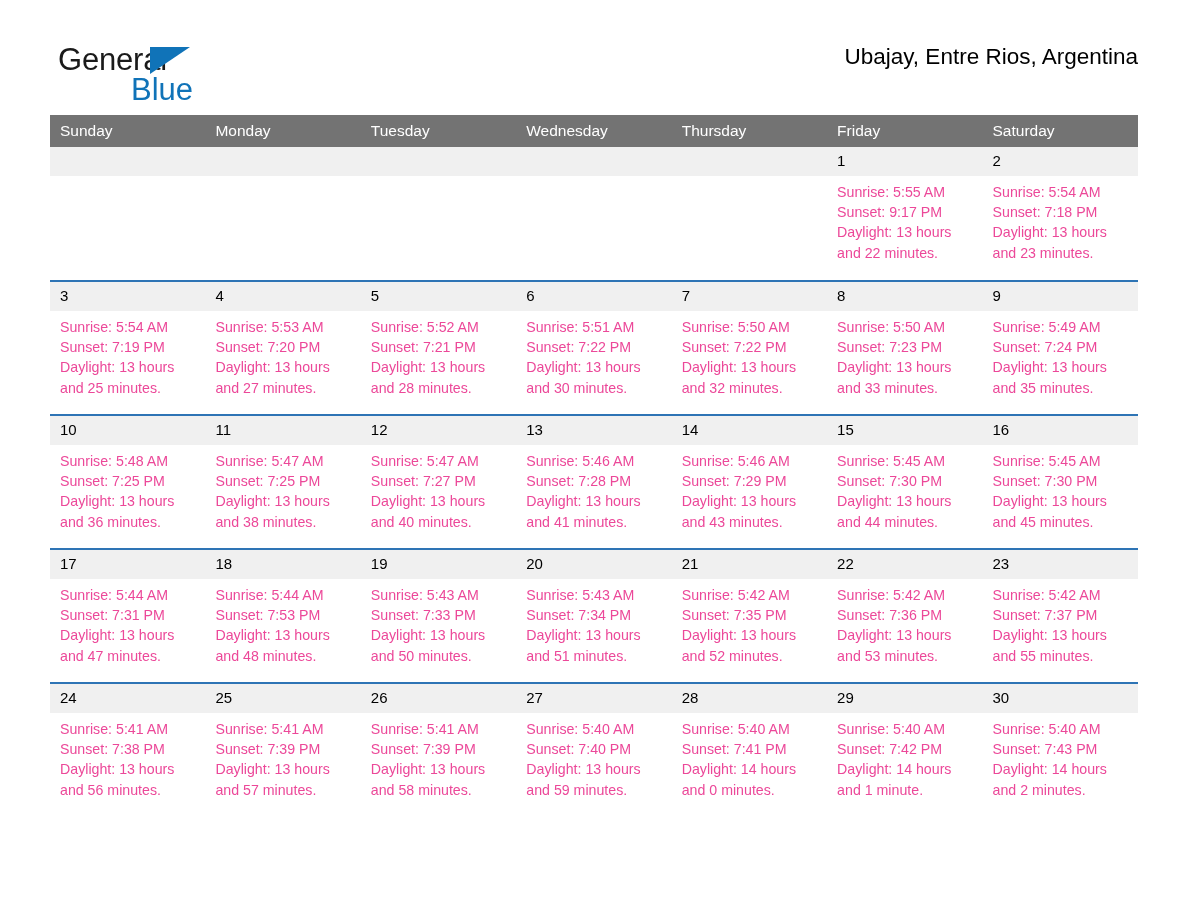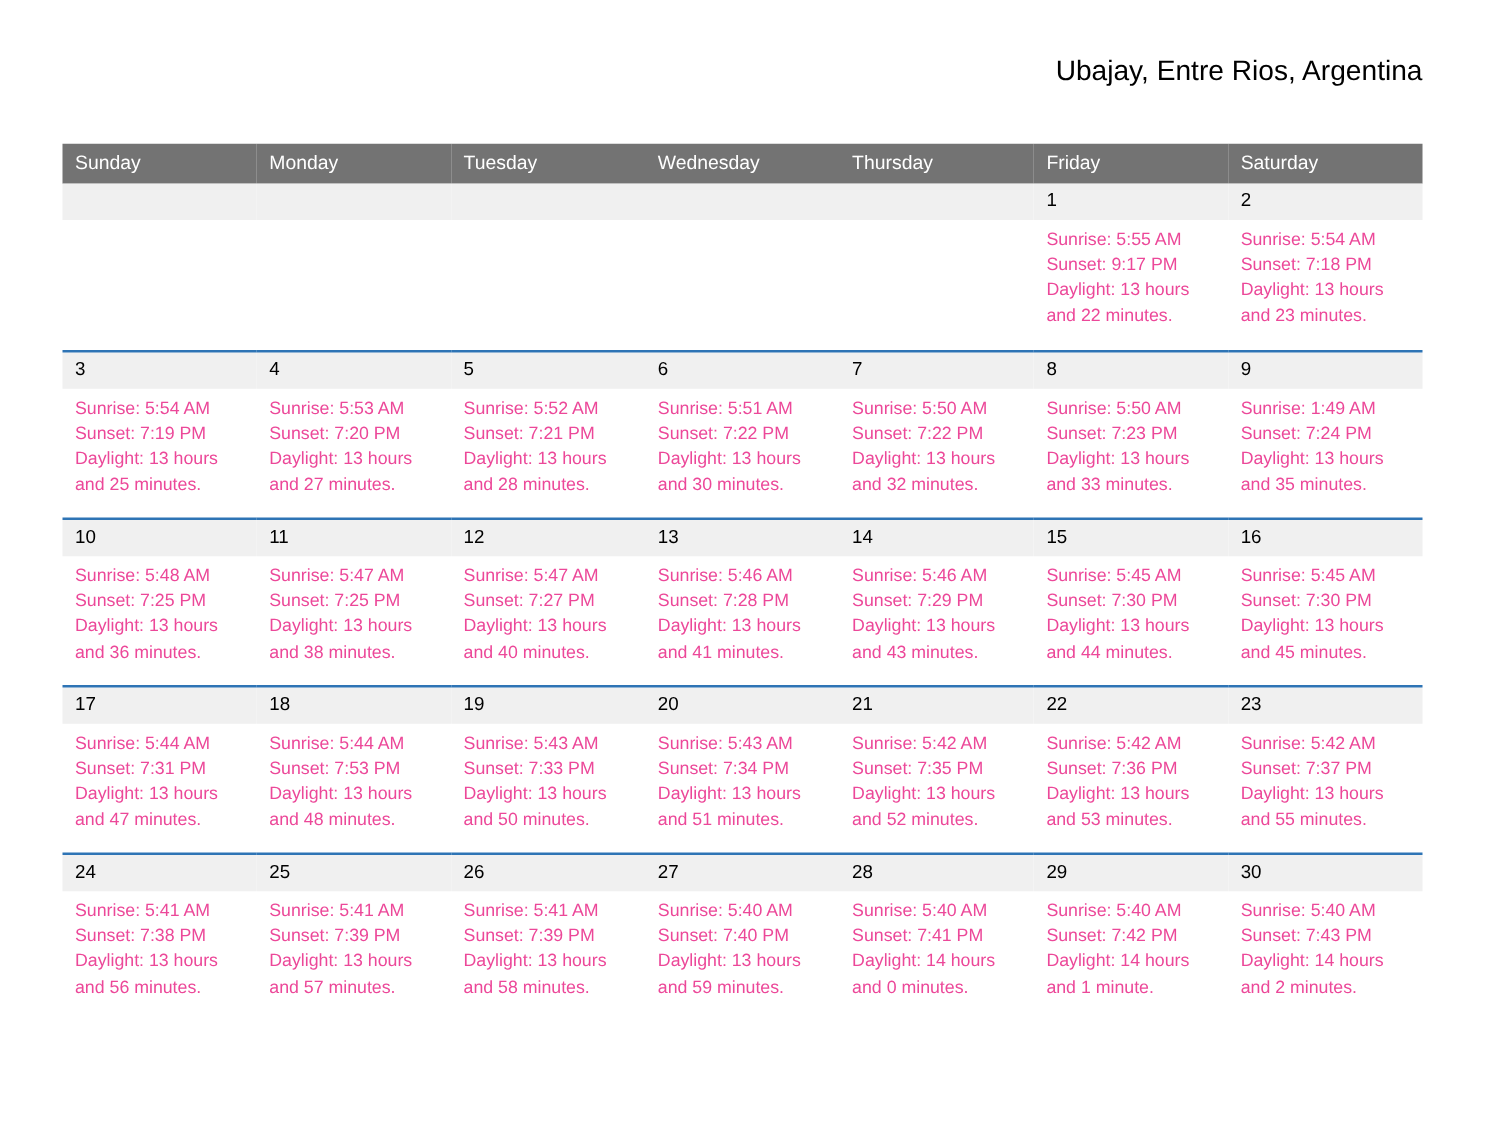--- a/index.html
+++ b/index.html
@@ -128,20 +128,25 @@
   .details div {
     white-space: nowrap;
   }
 </style>
 </head>
 <body>
 
 <div class="page">
 
   <div class="topbar">
+    <div class="logo">
+      <div class="logo-general">General</div>
+      <div class="logo-tri"></div>
+      <div class="logo-blue">Blue</div>
+    </div>
     <div class="titles">
       <div class="location">Ubajay, Entre Rios, Argentina</div>
     </div>
   </div>
 
   <table class="calendar">
     <thead>
       <tr>
         <th>Sunday</th>
         <th>Monday</th>
@@ -239,21 +244,21 @@
             <div class="details">
               <div>Sunrise: 5:50 AM</div>
               <div>Sunset: 7:23 PM</div>
               <div>Daylight: 13 hours</div>
               <div>and 33 minutes.</div>
             </div>
           </td>
           <td>
             <div class="daynum">9</div>
             <div class="details">
-              <div>Sunrise: 1:49 AM</div>
+              <div>Sunrise: 5:49 AM</div>
               <div>Sunset: 7:24 PM</div>
               <div>Daylight: 13 hours</div>
               <div>and 35 minutes.</div>
             </div>
           </td>
         </tr>
         <tr class="week">
           <td>
             <div class="daynum">10</div>
             <div class="details">

